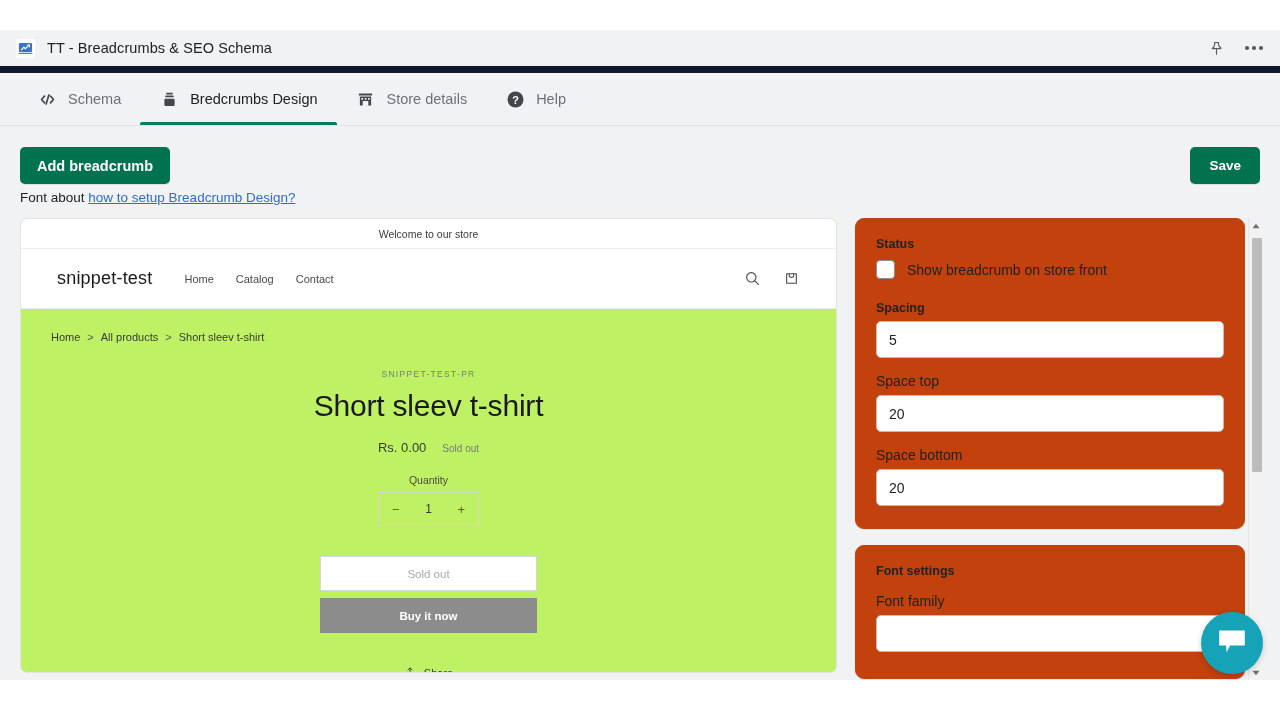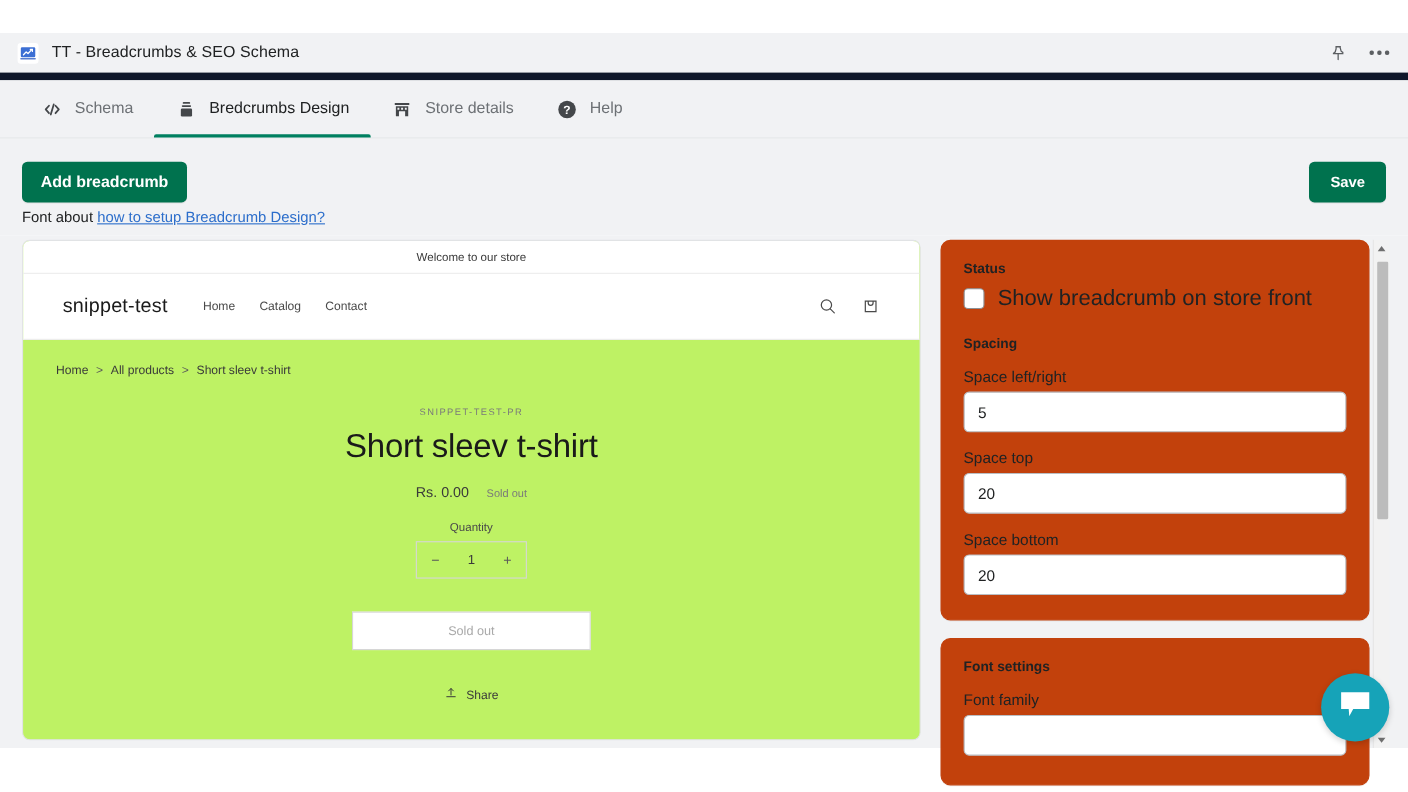--- a/index.html
+++ b/index.html
@@ -118,21 +118,21 @@
   .card{
     background:#c2410c; border:1px solid #c2410c; border-radius:9px;
     padding:18px 20px 22px 20px; box-shadow:0 1px 0 rgba(22,29,37,.05);
   }
   .card + .card{ margin-top:16px; }
   .sect-title{ font-size:12.5px; font-weight:bold; color:#202223; }
   .checkrow{ display:flex; align-items:center; gap:12px; margin-top:9px; cursor:pointer; }
   .checkbox{
     width:19px; height:19px; border:1.5px solid #8c9196; border-radius:4px; background:#fff; flex:0 0 auto;
   }
-  .checklabel{ font-size:20px; color:#202223; }
+  .checklabel{ font-size:14px; color:#202223; }
   .sect-title.sp{ margin-top:22px; }
   .field-label{ font-size:14px; color:#202223; margin-top:15px; }
   .field-input{
     margin-top:6px; width:100%; height:37px; border:1px solid #babec3; border-radius:5px;
     background:#fff; font-size:14px; color:#202223; padding:0 12px; font-family:inherit; outline:none;
   }
   .card.fonts{ padding-bottom:26px; }
 
   
   .scrollbar{
@@ -285,20 +285,21 @@
           <span class="price">Rs. 0.00</span>
           <span class="soldlabel">Sold out</span>
         </div>
         <div class="qtylabel">Quantity</div>
         <div class="qtybox">
           <button>−</button>
           <span>1</span>
           <button>+</button>
         </div>
         <div class="btn-soldout">Sold out</div>
+        <div class="btn-buy">Buy it now</div>
         <div class="sharerow">
           <span>
             <svg width="12" height="12" viewBox="0 0 20 20" fill="none" stroke="#3a3a3a" stroke-width="1.5" stroke-linecap="round">
               <path d="M10 13V3.4"></path>
                 <path d="M6.4 6.8 L10 3.2 L13.6 6.8"></path>
                 <path d="M3.6 15.6h12.8"></path>
             </svg>
           </span>
           <span>Share</span>
         </div>
@@ -310,21 +311,20 @@
 
       <div class="card">
         <div class="sect-title">Status</div>
         <label class="checkrow">
           <span class="checkbox"></span>
           <span class="checklabel">Show breadcrumb on store front</span>
         </label>
 
         <div class="sect-title sp">Spacing</div>
 
-        <div class="field-label">Space left/right</div>
         <input class="field-input" type="text" value="5" style="">
 
         <div class="field-label">Space top</div>
         <input class="field-input" type="text" value="20" style="">
 
         <div class="field-label">Space bottom</div>
         <input class="field-input" type="text" value="20" style="">
       </div>
 
       <div class="card fonts">

